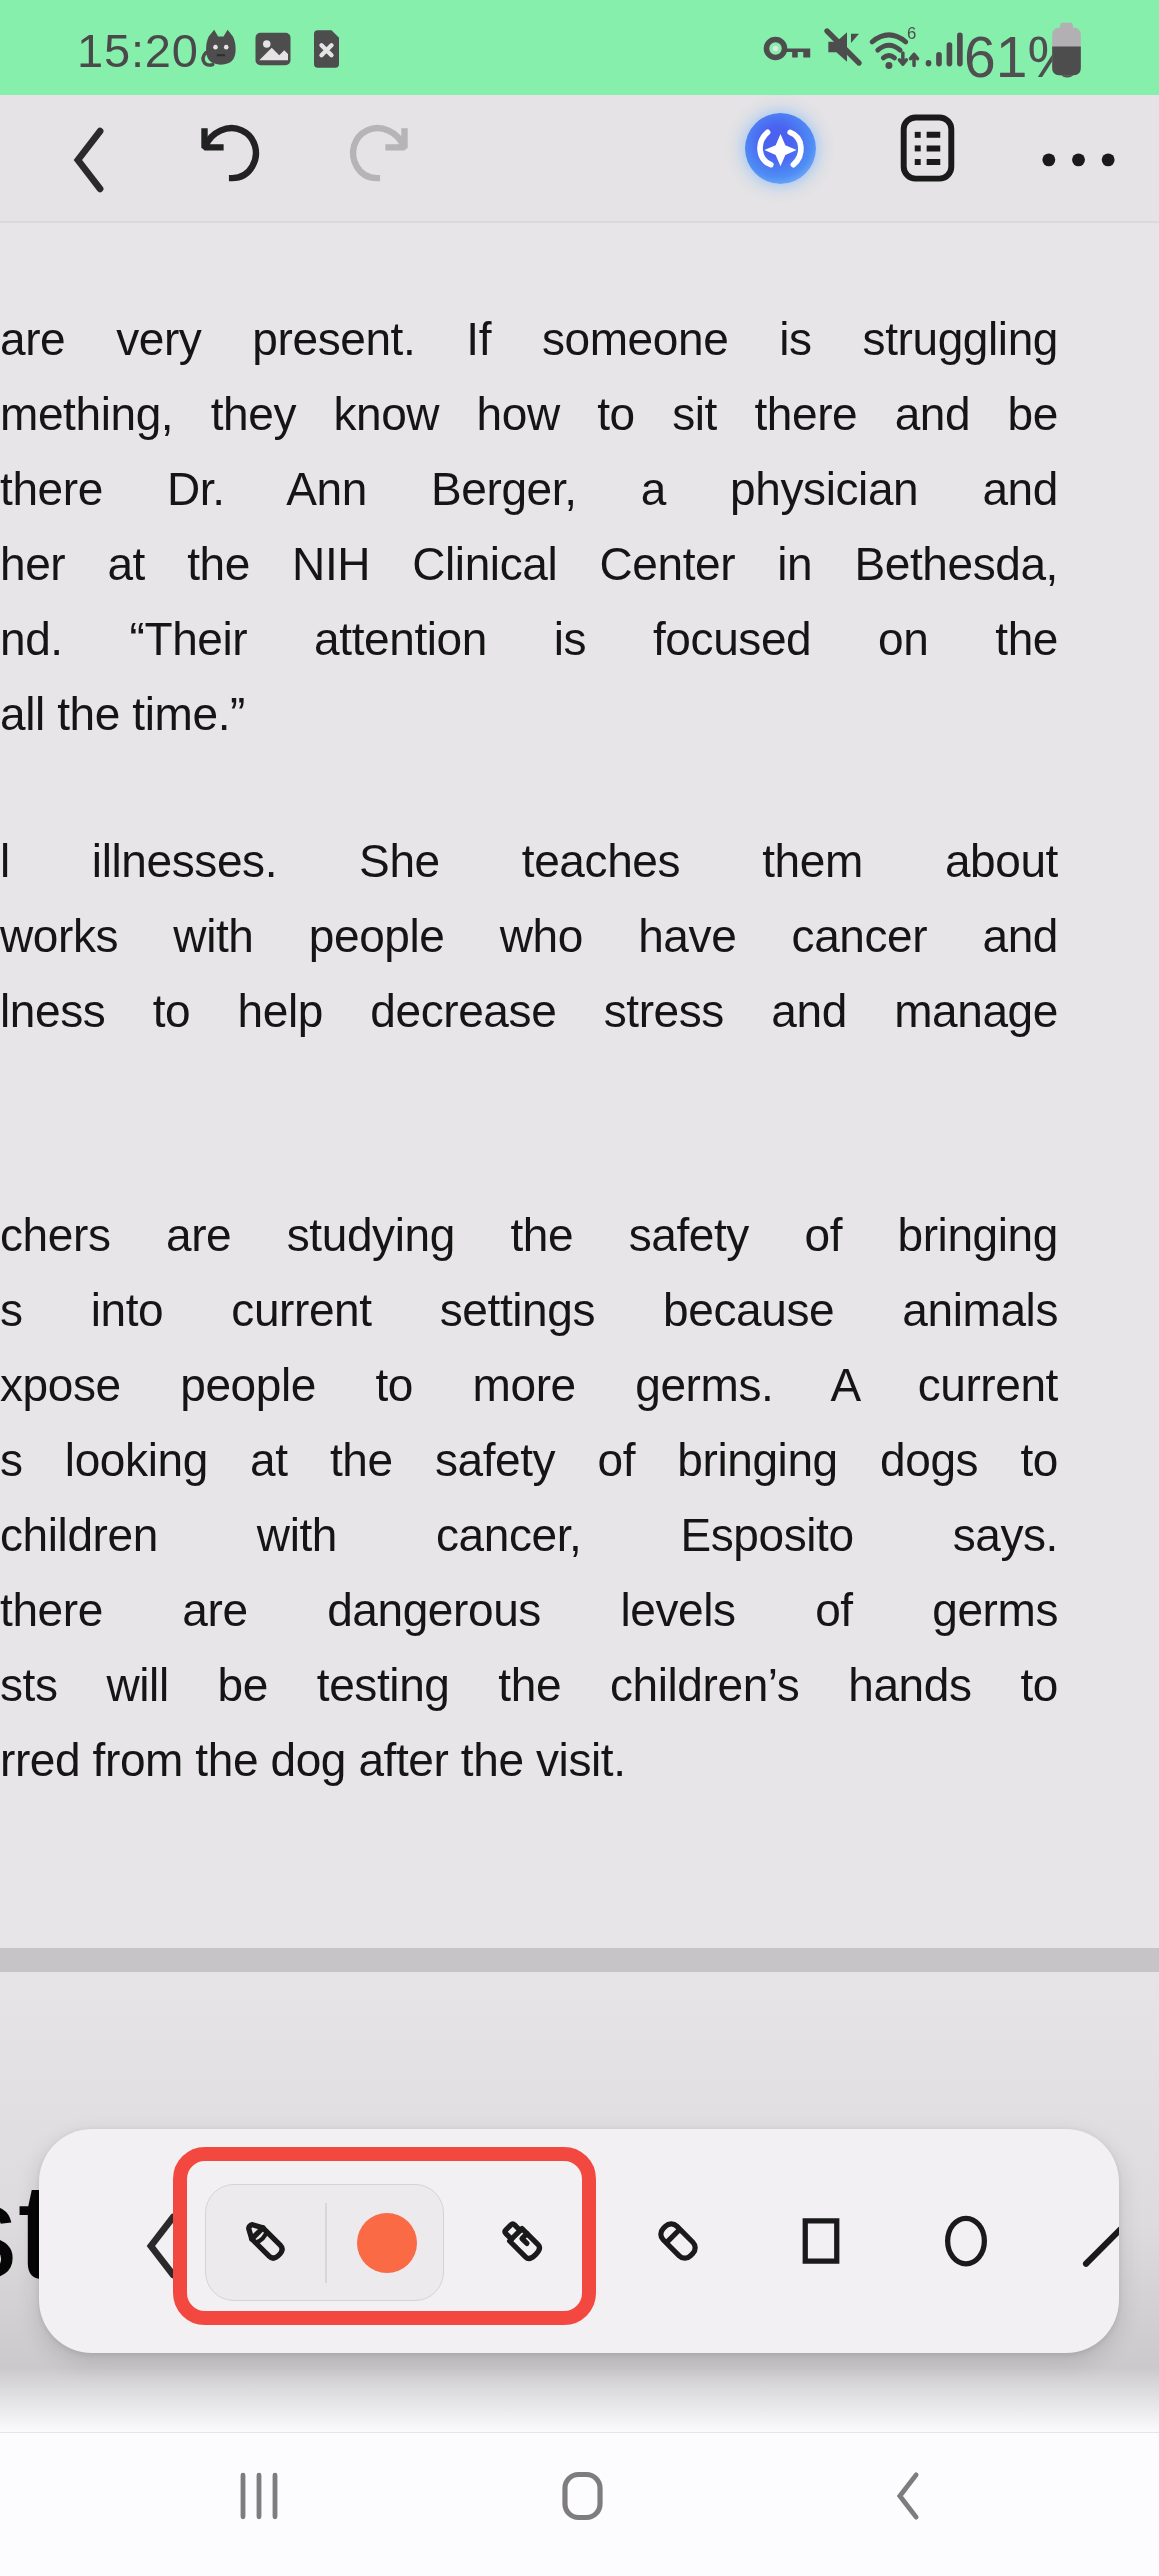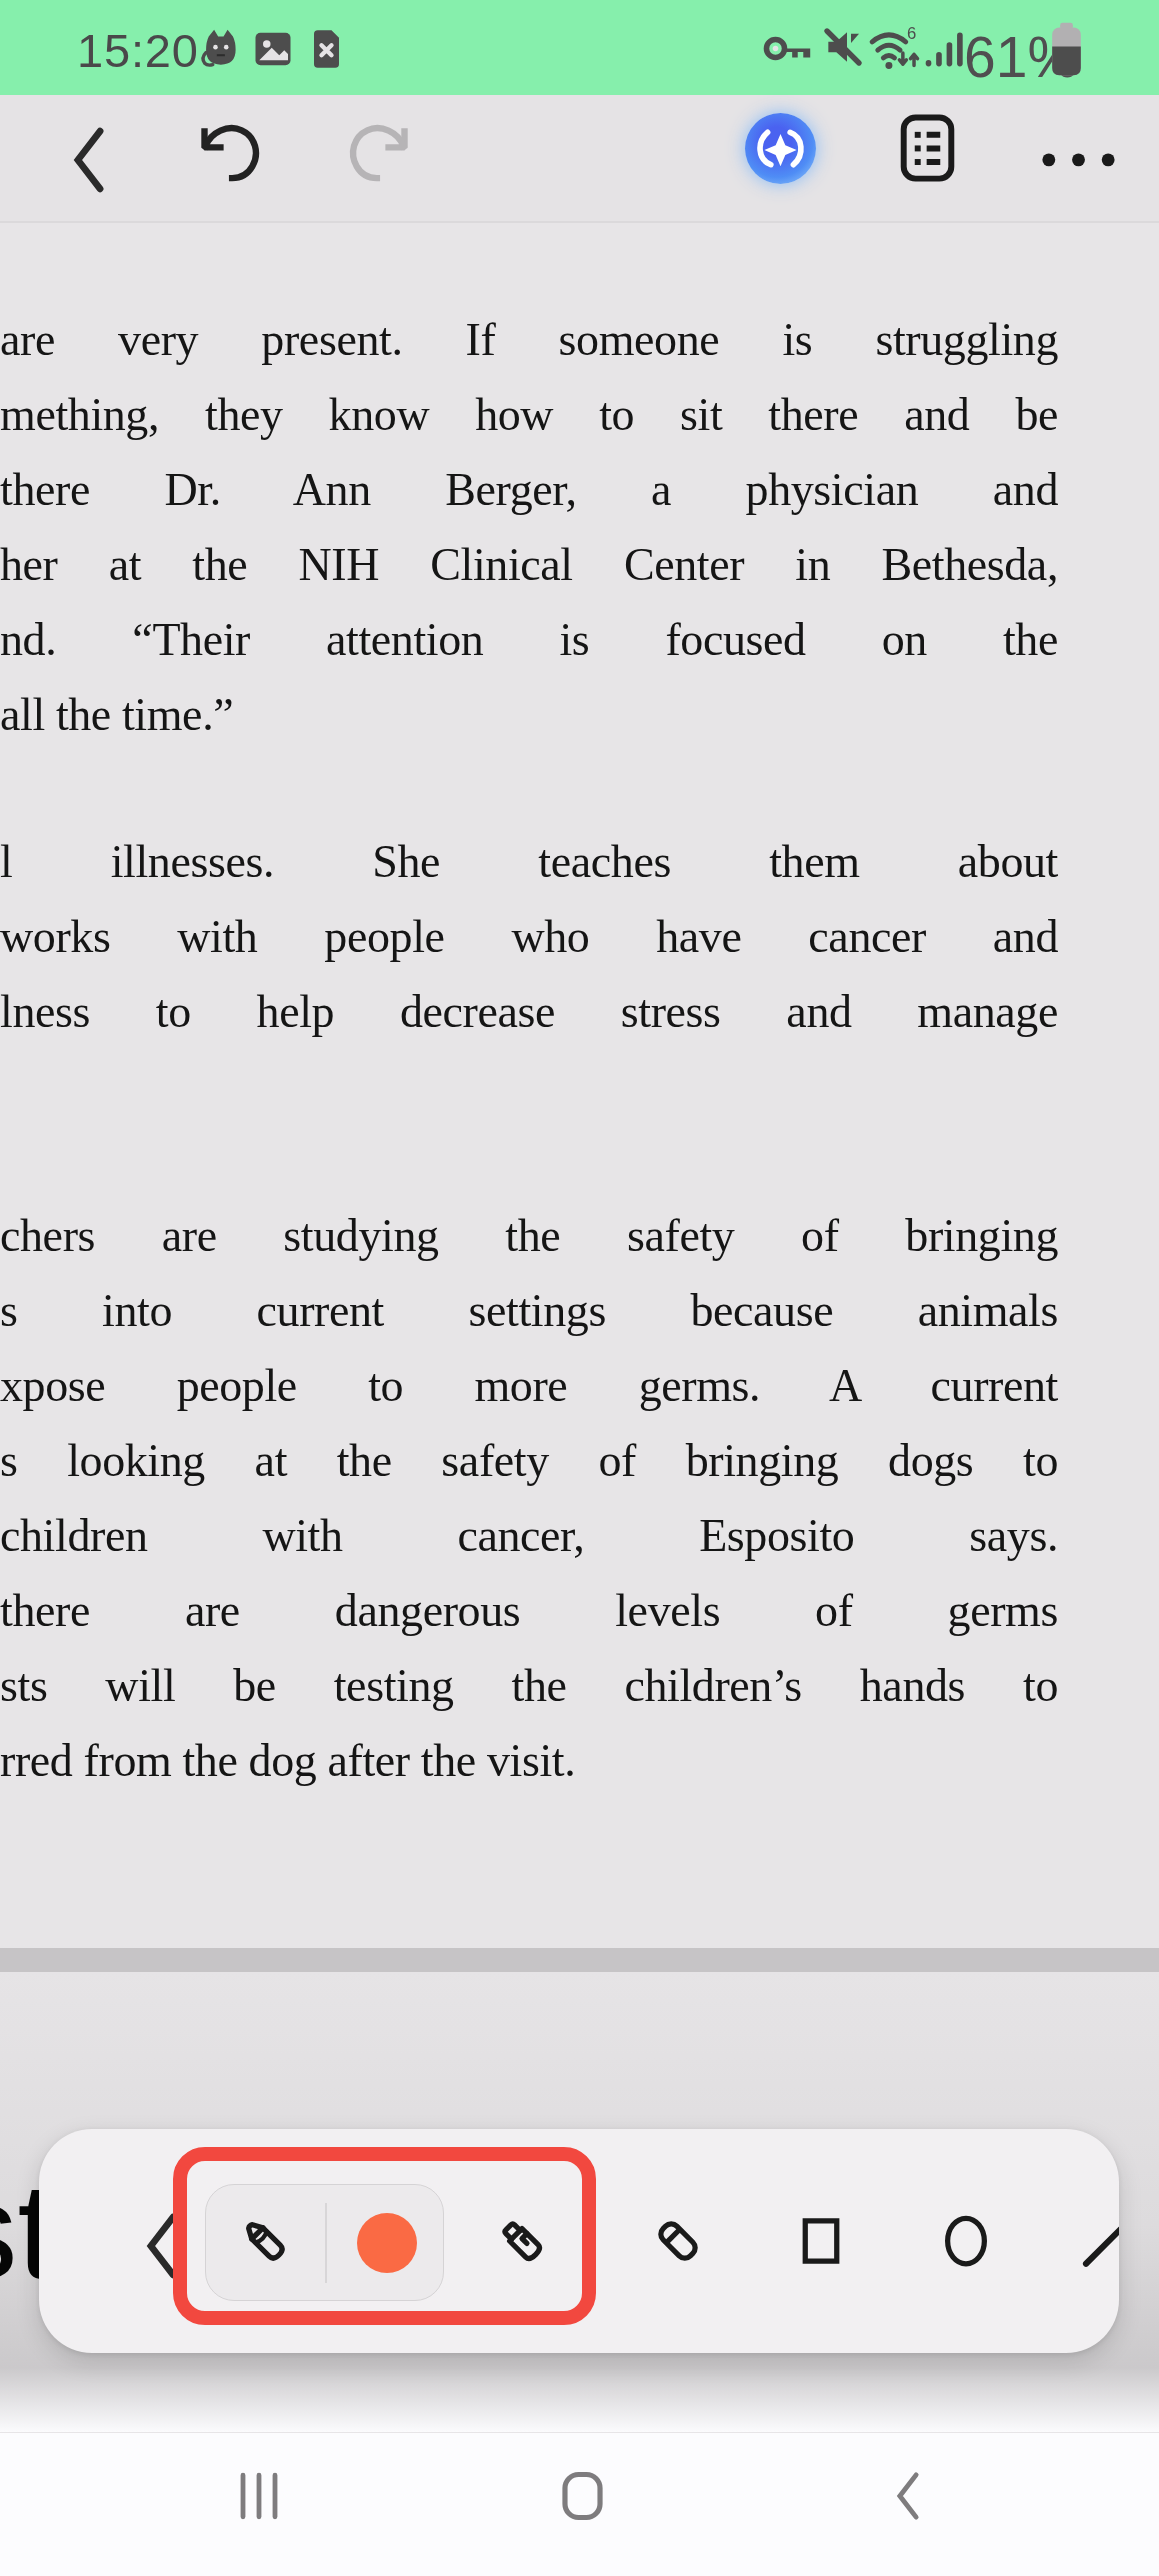--- a/index.html
+++ b/index.html
@@ -8,21 +8,21 @@
   .abs{position:absolute;}
   
   #statusbar{left:0;top:0;width:1159px;height:95px;background:#86efac;}
   #appbar{left:0;top:95px;width:1159px;height:127px;background:#e5e3e5;}
   #appbar-divider{left:0;top:221px;width:1159px;height:1.6px;background:#dbd9db;}
   .time{left:77px;top:22.5px;font-size:47px;color:#4a484a;letter-spacing:0.8px;}
   .pct{top:24px;left:964px;font-size:57px;color:#504e50;text-align:center;}
   
   .para{left:0;width:1058px;color:#151515;font-size:46px;line-height:75px;
         letter-spacing:-0.4px;}
-  .line{width:1058px;white-space:nowrap;font-family:Liberation Serif, serif;}
+  .line{width:1058px;white-space:nowrap;}
   .line.j{white-space:normal;text-align:justify;text-align-last:justify;word-spacing:1.6px;}
   
   #graybar{left:0;top:1948px;width:1159px;height:24px;background:#c6c4c6;}
   #scrim{left:0;top:1972px;width:1159px;height:460px;
          background:linear-gradient(180deg,#e6e4e6 0%,#dddbdd 55%,#cbc9cb 86%,#fbfbfd 100%);}
   #heading-frag{left:-50px;top:2154px;font-size:135px;font-weight:500;color:#060606;}
   
   #penbar{left:39px;top:2129px;width:1080px;height:224px;background:#f2f0f2;
           border-radius:53px;box-shadow:0 8px 24px rgba(0,0,0,.14),0 1.6px 4.8px rgba(0,0,0,.08);
           overflow:hidden;}

